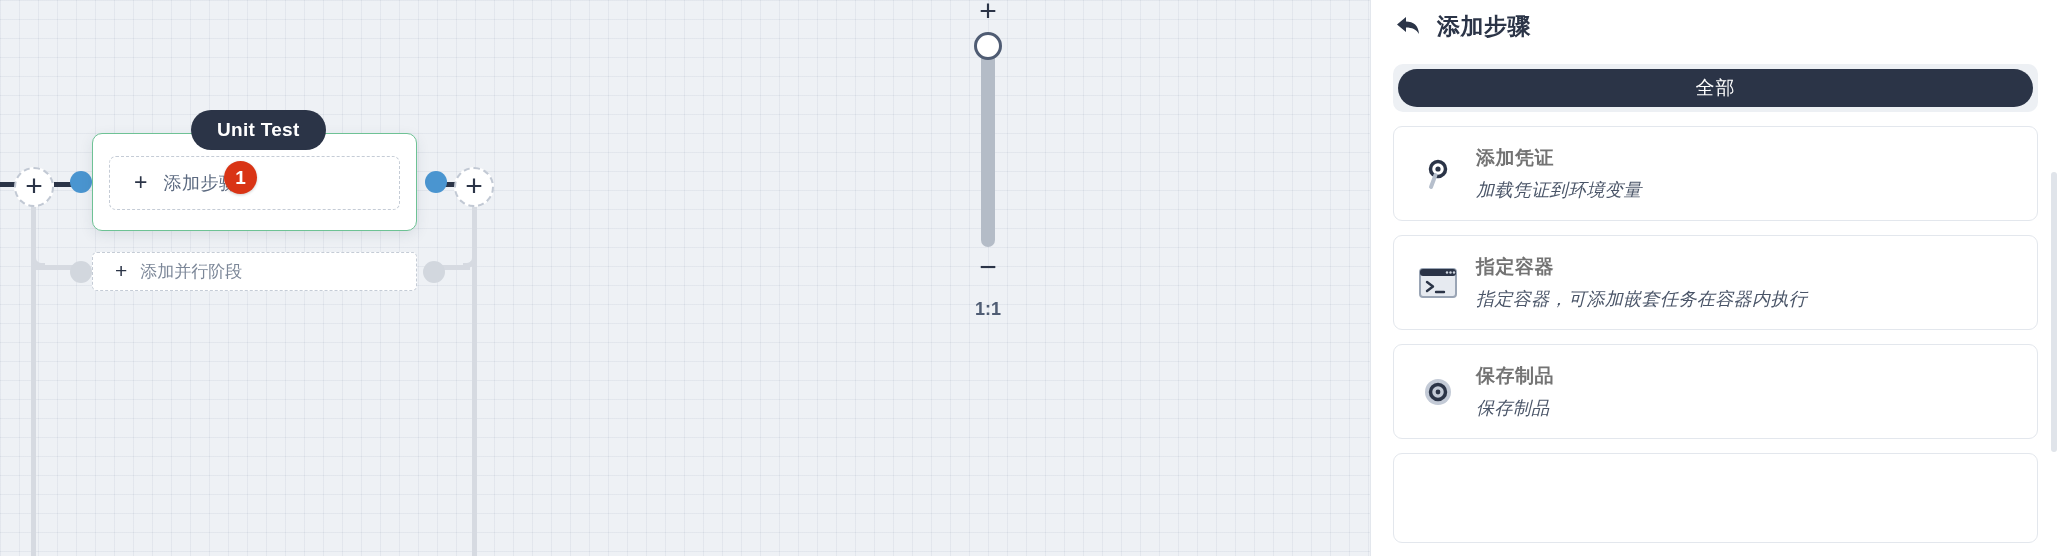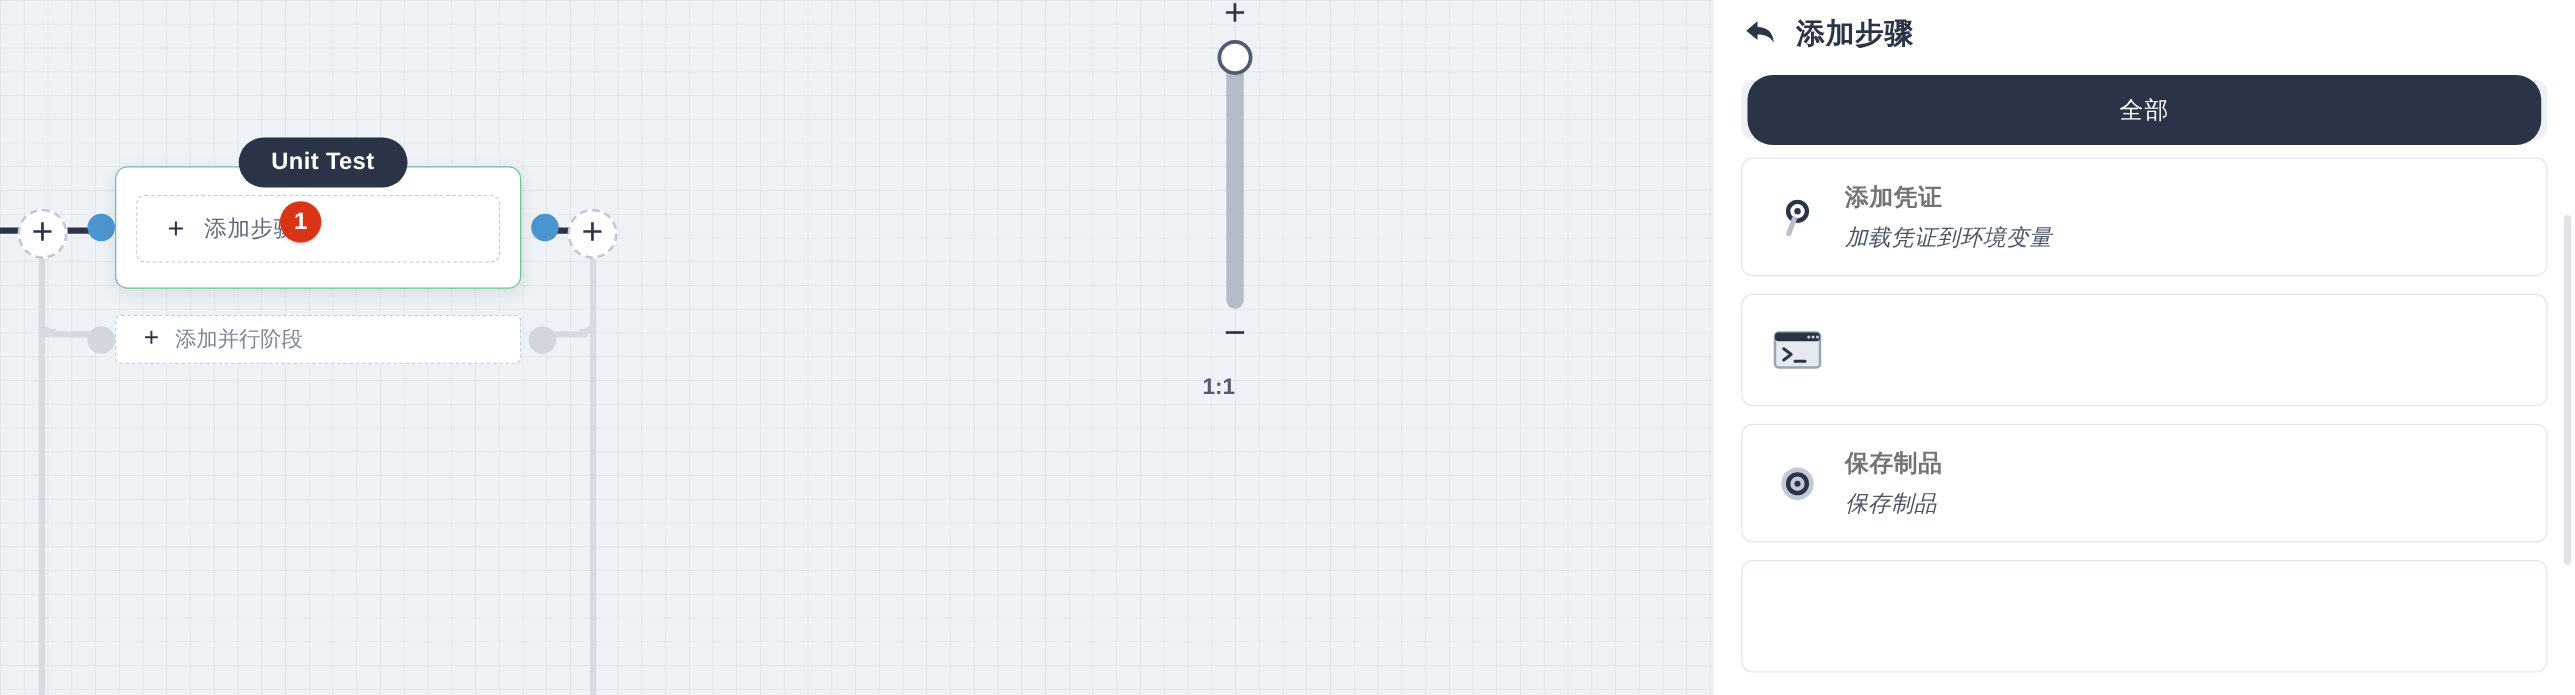--- a/index.html
+++ b/index.html
@@ -111,21 +111,21 @@
   #zoom-out { font-size:30px; font-weight:300; line-height:20px; margin-top:10px; }
   #zoom-track {
     position:relative; width:14px; height:205px; margin:14px auto 0;
     background:#b4bcc7; border-radius:7px; cursor:pointer;
   }
   #zoom-handle {
     position:absolute; left:-7px; top:-10px; width:28px; height:28px;
     border-radius:50%; background:#ffffff; border:3px solid #4f5c73; cursor:grab;
   }
   #zoom-ratio {
-    margin-top:22px; width:52px; margin-left:-4px; 
+    margin-top:22px; width:52px; margin-left:-4px; text-align:center;
     font-size:18px; color:#4f5c73; font-weight:600;
   }
 
   
   #panel {
     position:relative; width:690px; height:556px;
     background:#ffffff; border-left:1px solid #e3e7ed;
     display:flex; flex-direction:column;
   }
   #panel-header {
@@ -135,21 +135,21 @@
     width:30px; height:30px; display:flex; align-items:center; justify-content:center;
     cursor:pointer; margin-right:14px; color:#2b3447;
   }
   #panel-title { font-size:23px; font-weight:600; color:#2b3447; letter-spacing:.5px; }
 
   #tabbar {
     margin:12px 22px 0 22px; height:48px; background:#edf0f4; border-radius:10px;
     display:flex; align-items:center; padding:5px; flex:0 0 auto;
   }
   .tab {
-    flex:1; height:56px; display:flex; align-items:center; justify-content:center;
+    flex:1; height:38px; display:flex; align-items:center; justify-content:center;
     font-size:19px; color:#8590a2; border-radius:20px; cursor:pointer; letter-spacing:1px;
   }
   .tab.active { background:#2b3447; color:#ffffff; font-weight:500; }
 
   #step-list {
     flex:1 1 auto; padding:14px 22px 0 22px; overflow:hidden; position:relative;
   }
   .step-card {
     border:1px solid #e3e7ed; border-radius:9px; background:#ffffff;
     padding:18px 20px; display:flex; align-items:center; margin-bottom:14px;
@@ -286,20 +286,24 @@
           <svg width="42" height="36" viewBox="0 0 42 36" aria-hidden="true">
             <rect x="3" y="4" width="36" height="28" rx="3" fill="#e6eaf0" stroke="#9aa5b5" stroke-width="2"></rect>
             <rect x="3" y="4" width="36" height="7" rx="3" fill="#2b3447"></rect>
             <circle cx="30" cy="7.5" r="1.2" fill="#cfd6e0"></circle>
             <circle cx="33.5" cy="7.5" r="1.2" fill="#cfd6e0"></circle>
             <circle cx="37" cy="7.5" r="1.2" fill="#cfd6e0"></circle>
             <path d="M10 17 L16 21.5 L10 26" fill="none" stroke="#2b3447" stroke-width="2.4" stroke-linecap="round" stroke-linejoin="round"></path>
             <path d="M19 27 L27 27" stroke="#2b3447" stroke-width="2.4" stroke-linecap="round"></path>
           </svg>
         </div>
+        <div class="step-text">
+          <div class="step-title">指定容器</div>
+          <div class="step-desc">指定容器，可添加嵌套任务在容器内执行</div>
+        </div>
       </div>
 
       <div class="step-card">
         <div class="step-ico">
           <svg width="40" height="40" viewBox="0 0 40 40" aria-hidden="true">
             <circle cx="20" cy="20" r="13" fill="#c3cad6"></circle>
             <circle cx="20" cy="20" r="7.5" fill="none" stroke="#2b3447" stroke-width="3.5"></circle>
             <circle cx="20" cy="20" r="2.4" fill="#2b3447"></circle>
           </svg>
         </div>

